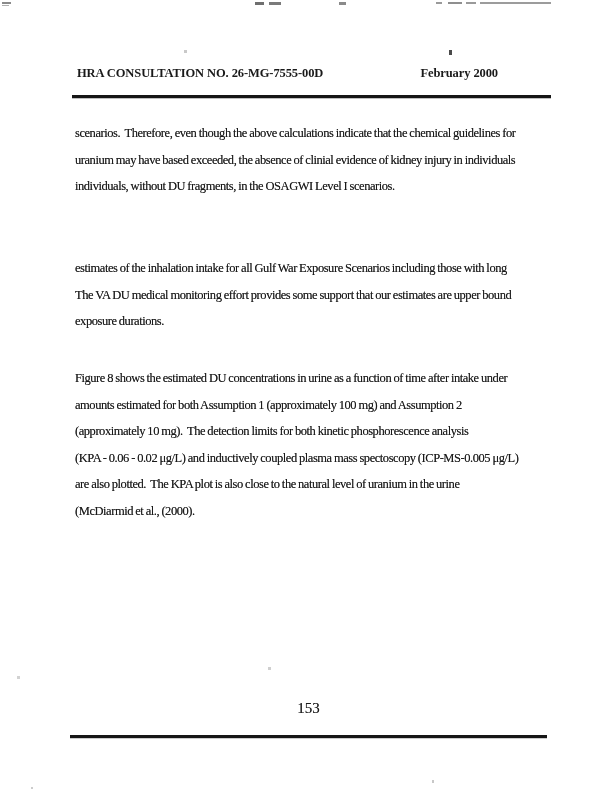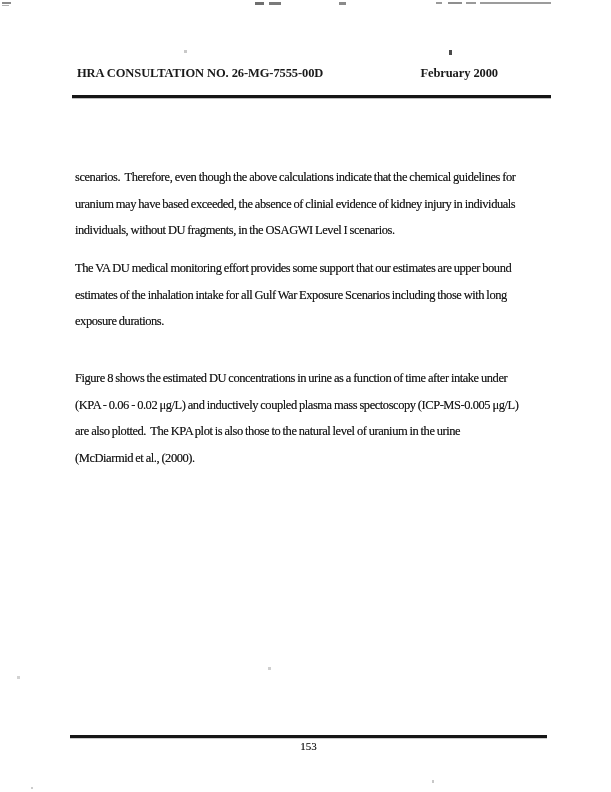--- a/index.html
+++ b/index.html
@@ -46,40 +46,40 @@
     font-size: 12.5px;
     letter-spacing: -0.45px;
     word-spacing: -0.4px;
   }
   .paragraph .line {
     height: 26.5px;
     line-height: 26.5px;
     white-space: pre;
     text-shadow: 0 0 0.4px rgba(0,0,0,0.55);
   }
-  #para-1 { top: 120px; margin-top: 44px; }
+  #para-1 { top: 120px; }
   #para-2 { top: 255px; }
   #para-3 { top: 365px; }
   
   .footer-rule {
     position: absolute;
     top: 735px;
     left: 70px;
     width: 477px;
     height: 3px;
     background: #161616;
     box-shadow: 0 1px 0 rgba(0,0,0,0.2);
   }
   .page-number {
     position: absolute;
-    top: 738px;
+    top: 700px;
     left: 70px;
     width: 477px;
     text-align: center;
-    font-size: 11px;
+    font-size: 15px;
     line-height: 16px;
     text-shadow: 0 0 0.4px rgba(0,0,0,0.5);
   }
   .artifact {
     position: absolute;
   }
 </style>
 </head>
 <body>
 
@@ -92,28 +92,30 @@
 
   <div class="header-rule"></div>
 
   <div class="body-text">
     <div class="paragraph" id="para-1">
         <div class="line">scenarios.  Therefore, even though the above calculations indicate that the chemical guidelines for</div>
         <div class="line">uranium may have based exceeded, the absence of clinial evidence of kidney injury in individuals</div>
         <div class="line">individuals, without DU fragments, in the OSAGWI Level I scenarios.</div>
       </div>
     <div class="paragraph" id="para-2">
+        <div class="line">estimates of the inhalation intake for all Gulf War Exposure Scenarios including those with long</div>
         <div class="line">The VA DU medical monitoring effort provides some support that our estimates are upper bound</div>
-        <div class="line">estimates of the inhalation intake for all Gulf War Exposure Scenarios including those with long</div>
         <div class="line">exposure durations.</div>
       </div>
     <div class="paragraph" id="para-3">
         <div class="line">Figure 8 shows the estimated DU concentrations in urine as a function of time after intake under</div>
+        <div class="line">amounts estimated for both Assumption 1 (approximately 100 mg) and Assumption 2</div>
+        <div class="line">(approximately 10 mg).  The detection limits for both kinetic phosphorescence analysis</div>
         <div class="line">(KPA - 0.06 - 0.02 μg/L) and inductively coupled plasma mass spectoscopy (ICP-MS-0.005 μg/L)</div>
-        <div class="line">are also plotted.  The KPA plot is also those to the natural level of uranium in the urine</div>
+        <div class="line">are also plotted.  The KPA plot is also close to the natural level of uranium in the urine</div>
         <div class="line">(McDiarmid et al., (2000).</div>
       </div>
   </div>
 
   <div class="footer-rule"></div>
 
   <div class="page-number">153</div>
 
   <div id="artifacts">
       <div class="artifact" style="left: 2px; top: 2px; width: 9px; height: 2px; background: rgb(138, 138, 138);"></div>

